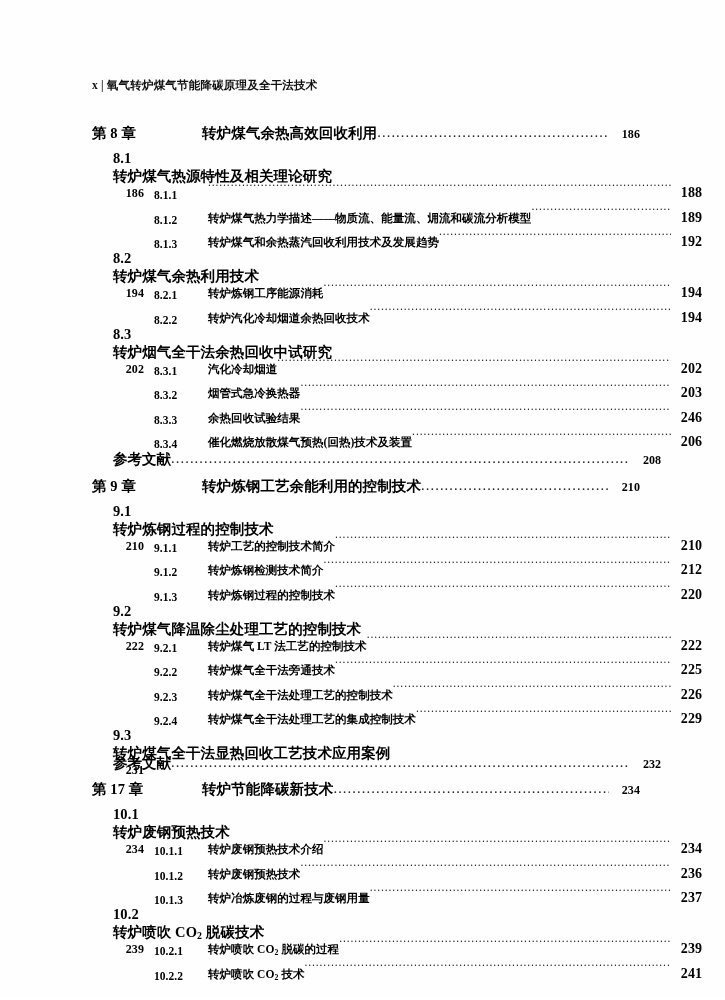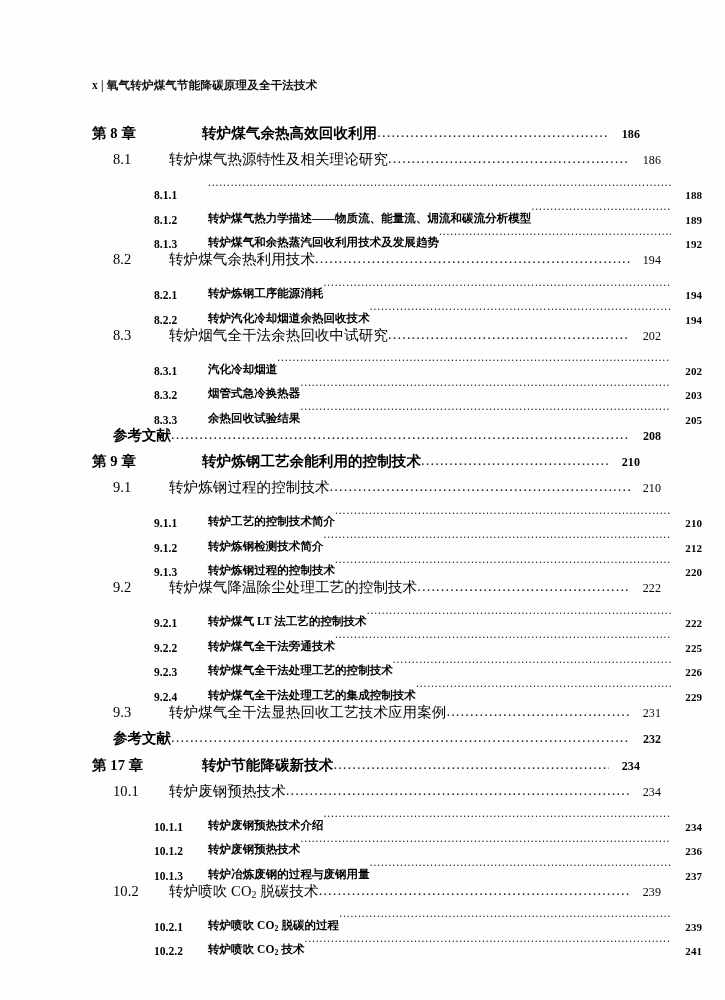--- a/index.html
+++ b/index.html
@@ -58,24 +58,25 @@
   }
   .lvl-chapter .num {
     width: 62px;
     flex: 0 0 auto;
   }
   .lvl-chapter .title { flex: 0 0 auto; margin-left: 48px; }
 
   
   .lvl-section {
     font-size: 14.5px;
-    font-weight: normal;
+    font-weight: bold;
     height: 26.5px;
     padding-left: 21px;
     letter-spacing: 0.1px;
+    flex-direction: column;
   }
   .lvl-section .num {
     width: 56px;
     flex: 0 0 auto;
     text-align: left;
   }
   .lvl-section .title { flex: 0 0 auto; }
 
   
   .lvl-sub {
@@ -121,21 +122,21 @@
 
   .pageno {
     flex: 0 0 auto;
     text-align: right;
     min-width: 30px;
     padding-left: 1px;
   }
   .lvl-chapter .pageno,
   .lvl-section .pageno,
   .lvl-ref .pageno { font-size: 12px; }
-  .lvl-sub .pageno { font-size: 11px; }
+  .lvl-sub .pageno { font-size: 14px; }
 
   sub {
     font-size: 0.68em;
     vertical-align: -0.22em;
   }
 </style>
 </head>
 <body>
 
 <div class="page">
@@ -205,21 +206,27 @@
       <div class="row lvl-sub">
         <span class="num">8.3.2</span>
         <span class="title">烟管式急冷换热器</span>
         <span class="leader"></span>
         <span class="pageno">203</span>
       </div>
       <div class="row lvl-sub">
         <span class="num">8.3.3</span>
         <span class="title">余热回收试验结果</span>
         <span class="leader"></span>
-        <span class="pageno">205</span>
+        <span class="pageno">246</span>
+      </div>
+      <div class="row lvl-sub">
+        <span class="num">8.3.4</span>
+        <span class="title">催化燃烧放散煤气预热(回热)技术及装置</span>
+        <span class="leader"></span>
+        <span class="pageno">206</span>
       </div>
       <div class="row lvl-ref">
         <span class="title">参考文献</span>
         <span class="leader"></span>
         <span class="pageno">208</span>
       </div>
       <div class="row lvl-chapter">
         <span class="num">第 9 章</span>
         <span class="title">转炉炼钢工艺余能利用的控制技术</span>
         <span class="leader"></span>

